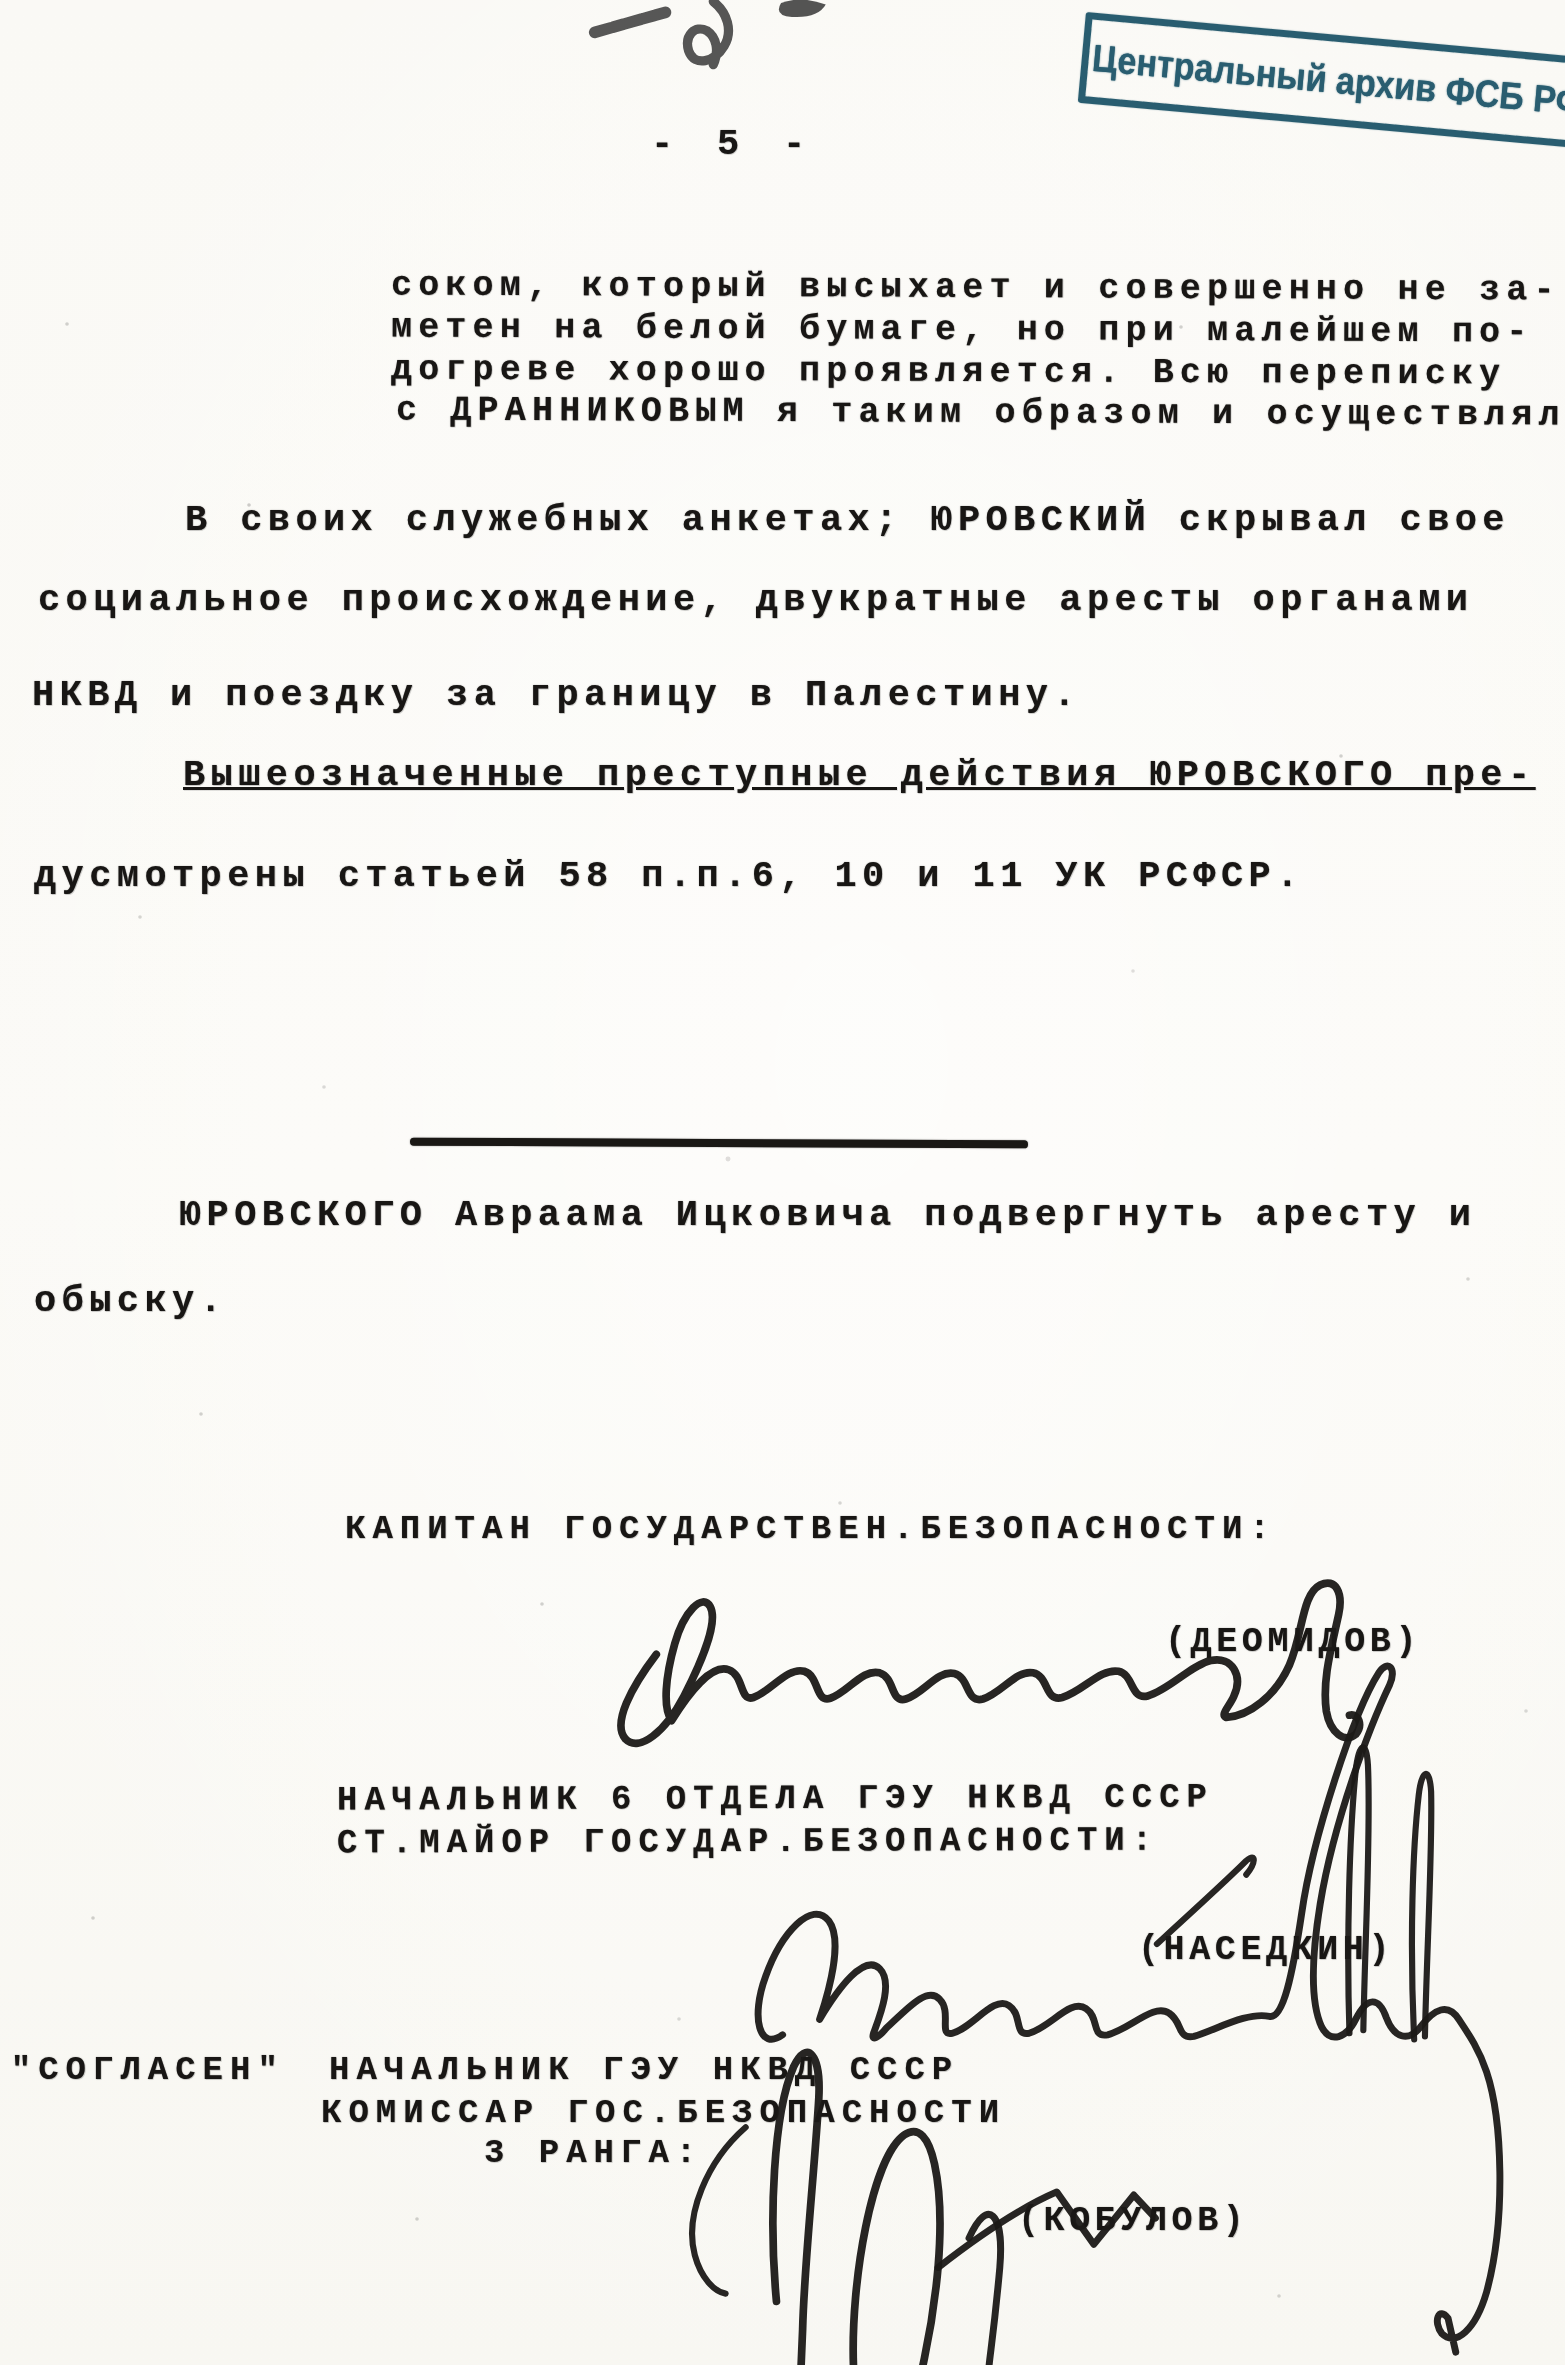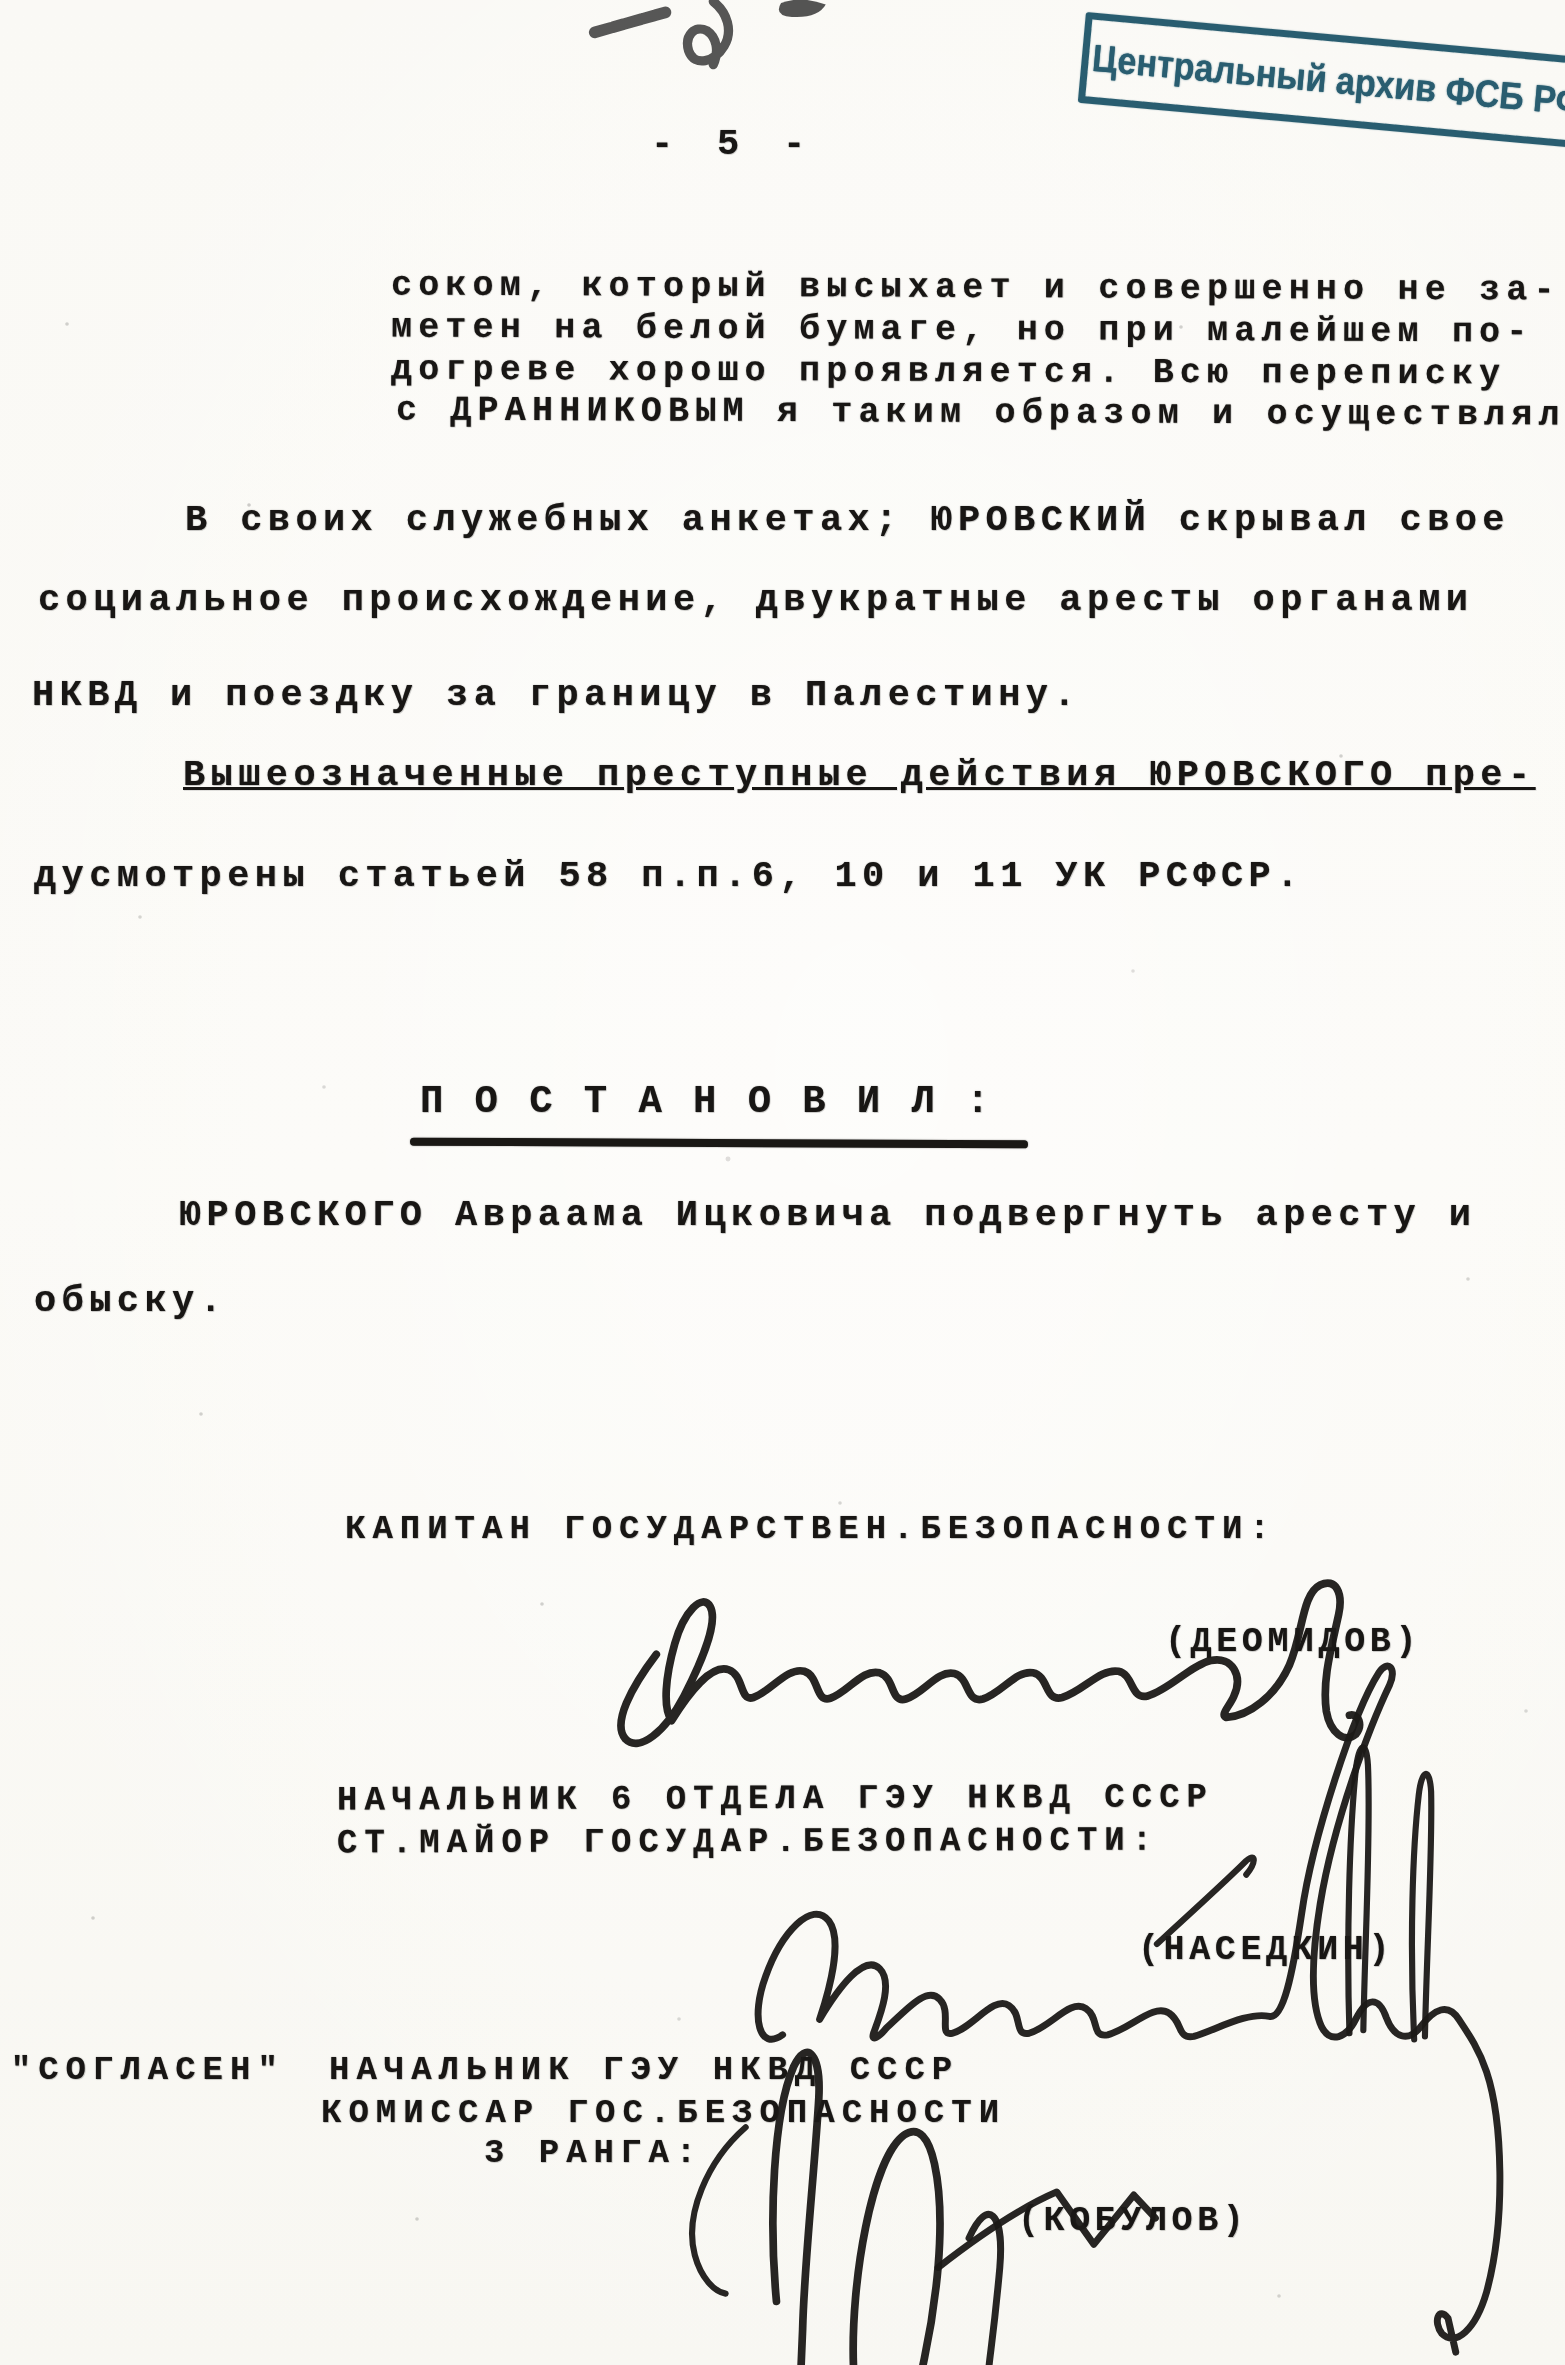--- a/index.html
+++ b/index.html
@@ -78,21 +78,20 @@
   <div class="t ex-t r1" style="left:396px;top:393px;">с ДРАННИКОВЫМ я таким образом и осуществлял</div>
 
   <div class="t body-t" style="left:185px;top:499px;">В своих служебных анкетах; ЮРОВСКИЙ скрывал свое</div>
   <div class="t body-t" style="left:38px;top:579px;">социальное происхождение, двукратные аресты органами</div>
   <div class="t body-t" style="left:32px;top:655px;margin-top:19px;">НКВД и поездку за границу в Палестину.</div>
 
   <div class="t body-t" style="left:183px;top:754px;text-decoration:underline;">Вышеозначенные преступные действия ЮРОВСКОГО пре-</div>
   <div class="t body-t" style="left:34px;top:855px;">дусмотрены статьей 58 п.п.6, 10 и 11 УК РСФСР.</div>
 
 
-  <div class="t head-t" style="left:420px;top:1080px;">П О С Т А Н О В И Л :</div>
   <div class="head-underline"></div>
 
   <div class="t body-t" style="left:179px;top:1194px;">ЮРОВСКОГО Авраама Ицковича подвергнуть аресту и</div>
   <div class="t body-t" style="left:34px;top:1280px;">обыску.</div>
 
   <div class="t sig-t" style="left:345px;top:1510px;">КАПИТАН ГОСУДАРСТВЕН.БЕЗОПАСНОСТИ:</div>
   <div class="t name-t" style="left:1165px;top:1622px;">(ДЕОМИДОВ)</div>
 
   <div class="t sig-t r2" style="left:337px;top:1780px;">НАЧАЛЬНИК 6 ОТДЕЛА ГЭУ НКВД СССР</div>
   <div class="t sig-t r2" style="left:337px;top:1823px;">СТ.МАЙОР ГОСУДАР.БЕЗОПАСНОСТИ:</div>

